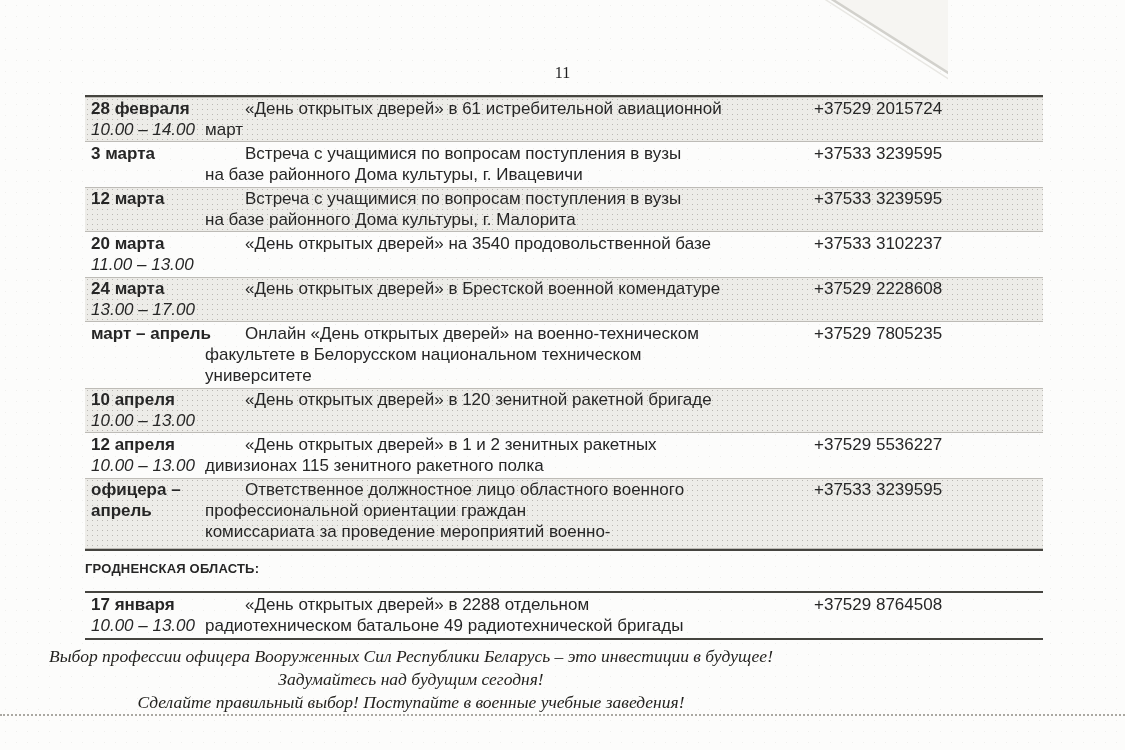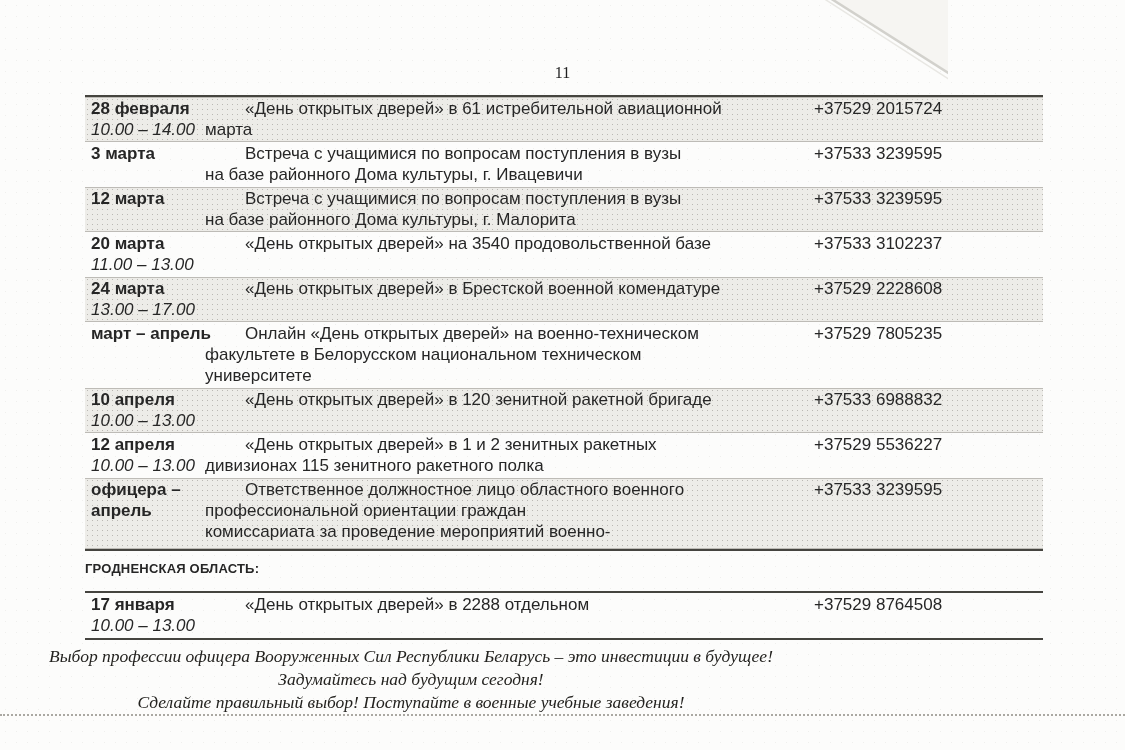--- a/index.html
+++ b/index.html
@@ -90,21 +90,21 @@
 
   <div class="sched-table" id="brest-table">
 
     <div class="row shaded">
       <div class="col-date">
           <div class="date">28 февраля</div>
           <div class="time">10.00 – 14.00</div>
         </div>
       <div class="col-desc">
           <div class="dl indent">«День открытых дверей» в 61 истребительной авиационной</div>
-          <div class="dl">марта</div>
+          <div class="dl">март</div>
         </div>
       <div class="col-phone">+37529 2015724</div>
     </div>
 
     <div class="row">
       <div class="col-date">
           <div class="date">3 марта</div>
         </div>
       <div class="col-desc">
           <div class="dl indent">Встреча с учащимися по вопросам поступления в вузы</div>
@@ -159,21 +159,20 @@
     </div>
 
     <div class="row shaded">
       <div class="col-date">
           <div class="date">10 апреля</div>
           <div class="time">10.00 – 13.00</div>
         </div>
       <div class="col-desc">
           <div class="dl indent">«День открытых дверей» в 120 зенитной ракетной бригаде</div>
         </div>
-      <div class="col-phone">+37533 6988832</div>
     </div>
 
     <div class="row">
       <div class="col-date">
           <div class="date">12 апреля</div>
           <div class="time">10.00 – 13.00</div>
         </div>
       <div class="col-desc">
           <div class="dl indent">«День открытых дверей» в 1 и 2 зенитных ракетных</div>
           <div class="dl">дивизионах 115 зенитного ракетного полка</div>
@@ -199,20 +198,21 @@
   <div class="section-heading">ГРОДНЕНСКАЯ ОБЛАСТЬ:</div>
 
   <div class="sched-table" id="grodno-table">
     <div class="row">
       <div class="col-date">
           <div class="date">17 января</div>
           <div class="time">10.00 – 13.00</div>
         </div>
       <div class="col-desc">
           <div class="dl indent">«День открытых дверей» в 2288 отдельном</div>
+          <div class="dl">радиотехническом батальоне 49 радиотехнической бригады</div>
         </div>
       <div class="col-phone">+37529 8764508</div>
     </div>
   </div>
 
   <div class="footer">
     <div class="fline">Выбор профессии офицера Вооруженных Сил Республики Беларусь – это инвестиции в будущее!</div>
     <div class="fline">Задумайтесь над будущим сегодня!</div>
     <div class="fline">Сделайте правильный выбор! Поступайте в военные учебные заведения!</div>
   </div>

